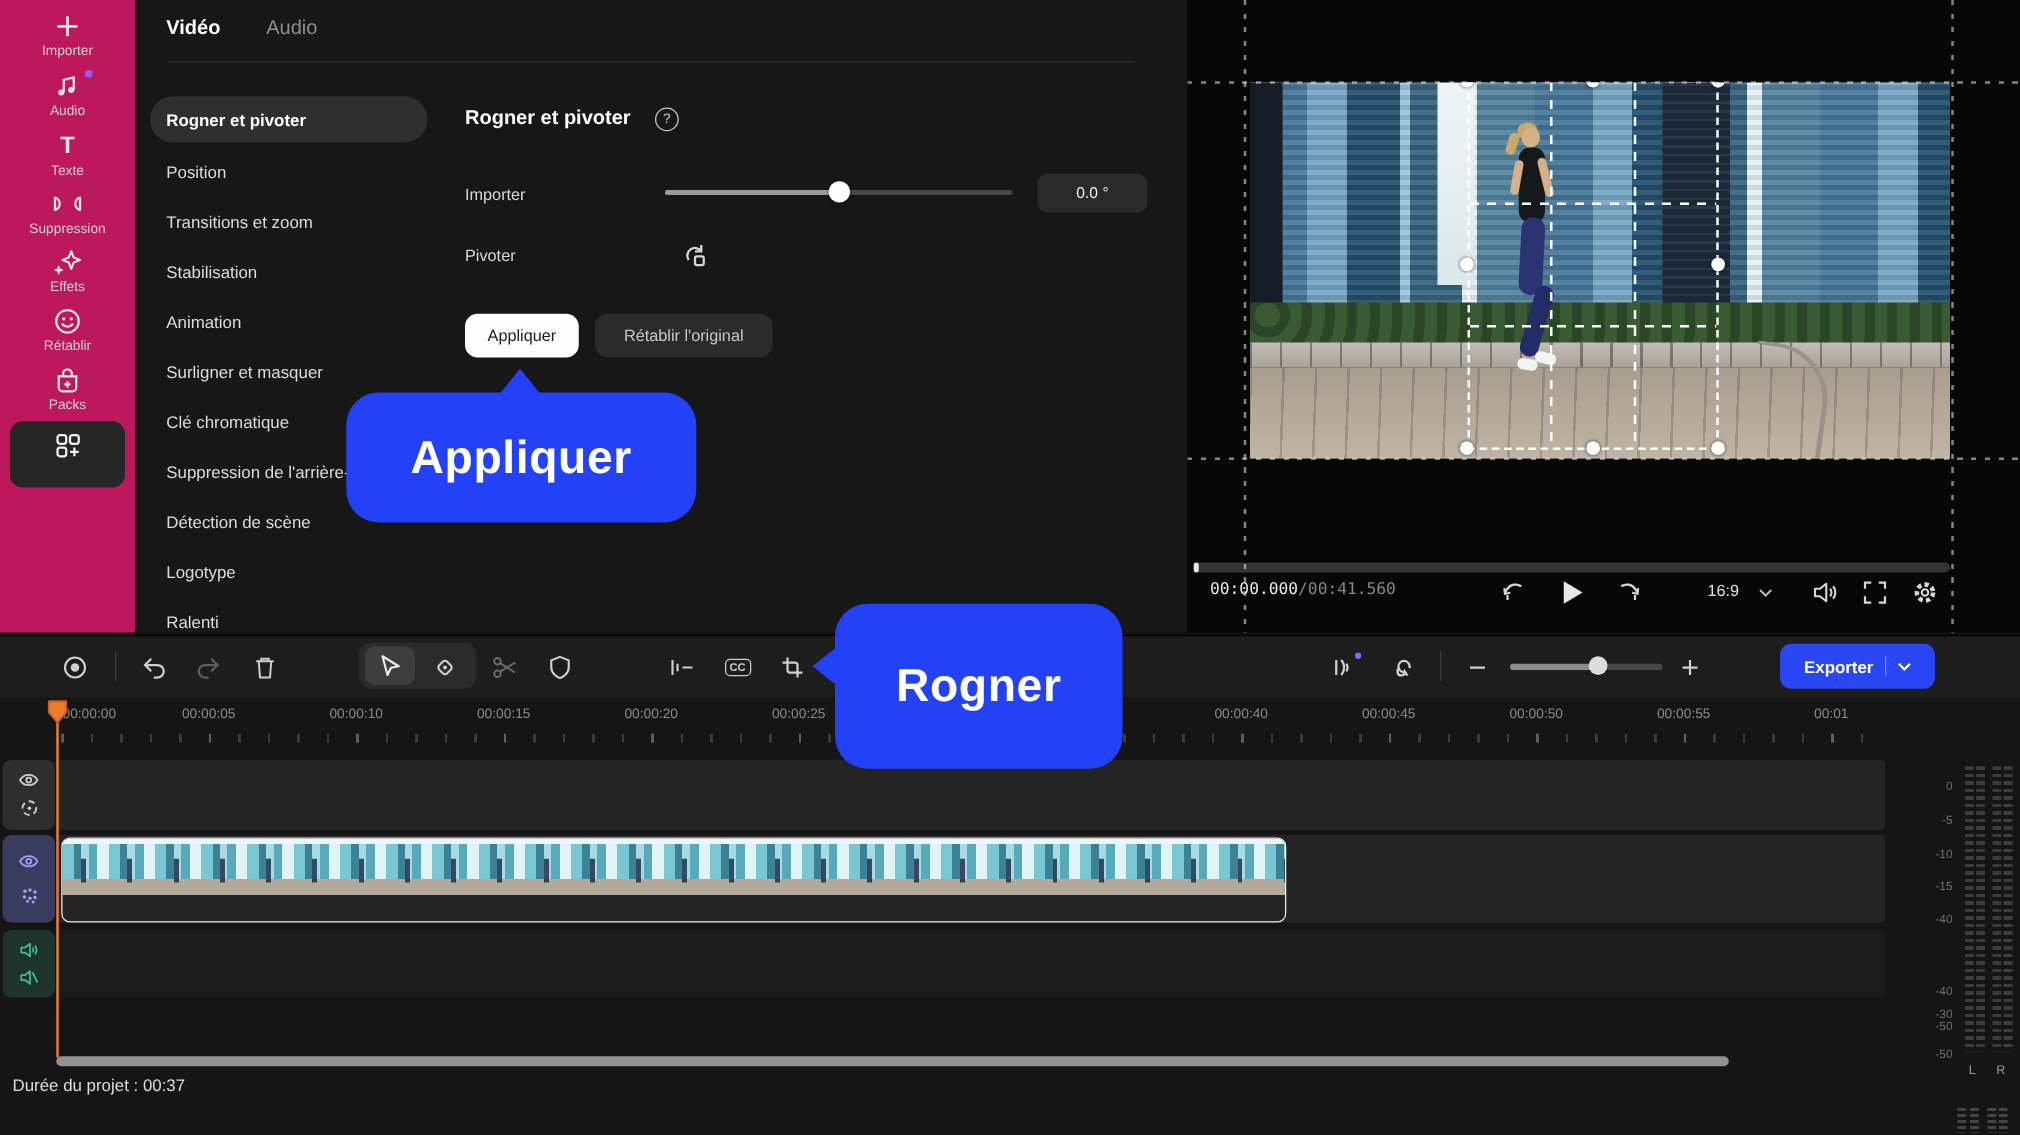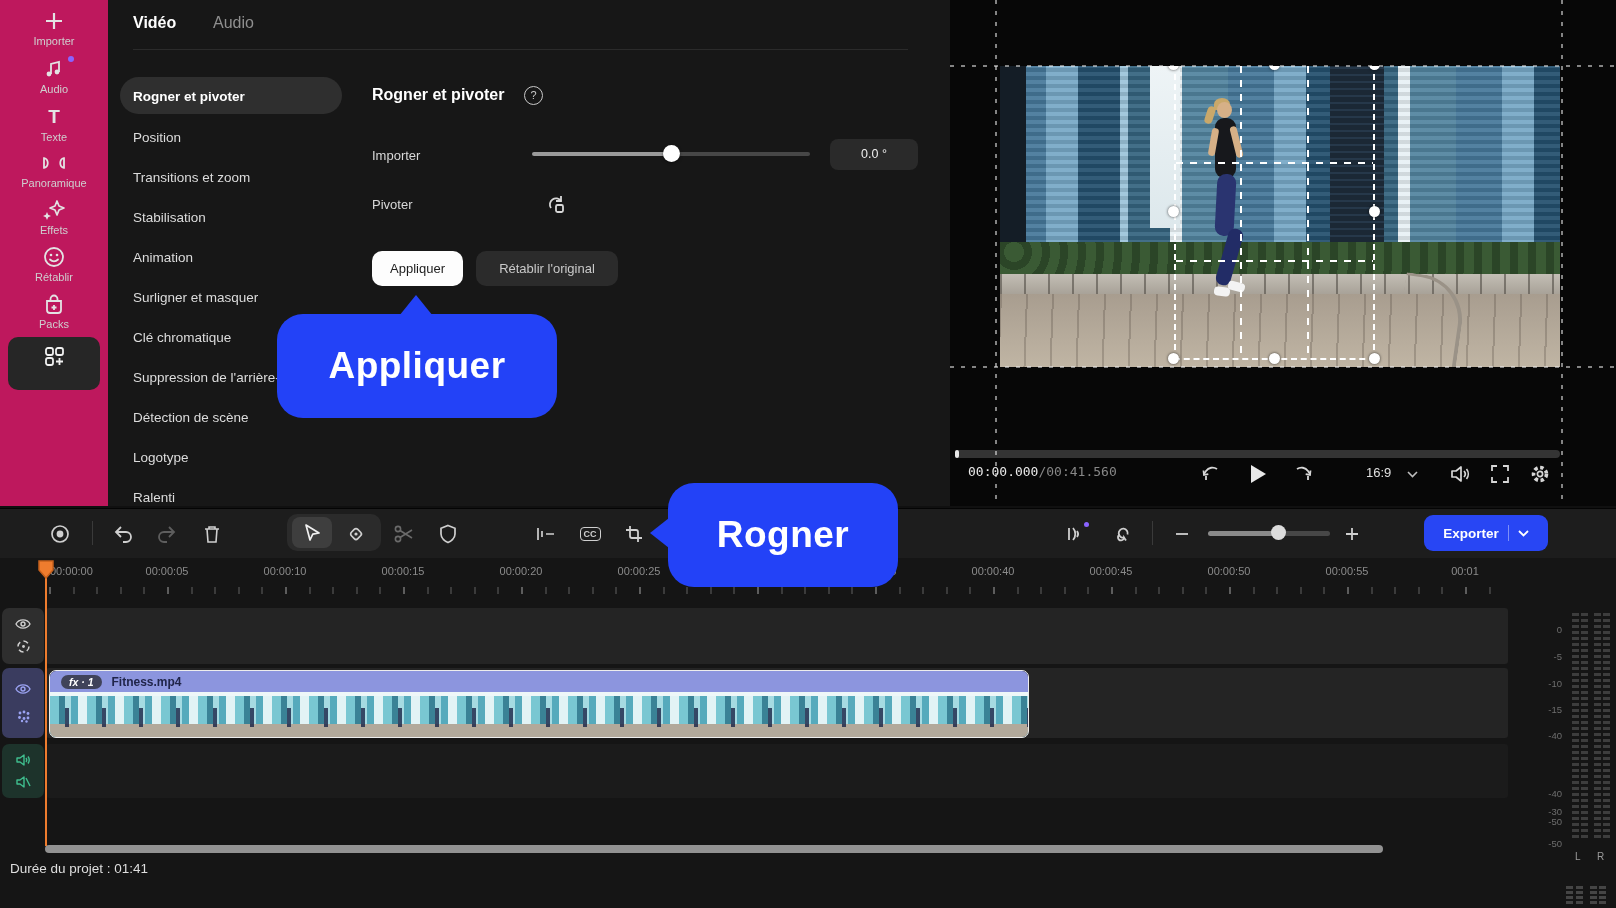--- a/index.html
+++ b/index.html
@@ -26,21 +26,21 @@
   .slider-track{position:absolute;left:424px;top:152px;width:278px;height:4px;border-radius:2px;background:linear-gradient(90deg,#9a9a9a 0 50%,#474747 50% 100%)}
   .slider-thumb{position:absolute;left:555px;top:145px;width:17px;height:17px;border-radius:50%;background:#fff;box-shadow:0 1px 3px rgba(0,0,0,.5)}
   .val-box{position:absolute;left:722px;top:139px;width:88px;height:31px;background:#2a2a2a;border-radius:8px;color:#eee;font-size:12.5px;text-align:center;line-height:31px}
   .btn{position:absolute;height:35px;border-radius:10px;font-size:13px;display:flex;align-items:center;justify-content:center;cursor:pointer}
   .btn-white{left:264px;top:251px;width:91px;background:#fdfdfd;color:#1c1c1c}
   .btn-dark{left:368px;top:251px;width:142px;background:#2b2b2b;color:#c9c9c9}
   
   .tip{position:absolute;background:#2342f7;color:#fff;border-radius:26px;display:flex;align-items:center;justify-content:center;font-weight:bold;z-index:60;letter-spacing:.5px}
   .tip-apply{left:277px;top:314px;width:280px;height:104px;font-size:37px}
   .tip-apply::before{content:'';position:absolute;top:-19px;left:122px;border:17px solid transparent;border-top:none;border-bottom:21px solid #2342f7}
-  .tip-crop{left:668px;top:483px;width:230px;height:104px;font-size:37px}
+  .tip-crop{left:668px;top:483px;width:230px;height:132px;font-size:37px}
   .tip-crop::before{content:'';position:absolute;left:-18px;top:35px;border:15px solid transparent;border-left:none;border-right:19px solid #2342f7}
   
   #preview{left:950px;top:0;width:666px;height:506px;background:#070707}
   .guide-h{position:absolute;height:2px;background:repeating-linear-gradient(90deg,rgba(235,235,235,.55) 0 4px,transparent 4px 11px);z-index:5}
   .guide-v{position:absolute;width:2px;background:repeating-linear-gradient(180deg,rgba(235,235,235,.55) 0 4px,transparent 4px 11px);z-index:5}
   #vframe{left:1000px;top:66px;width:560px;height:301px;overflow:hidden;background:#27343f}
   .crop-rect{position:absolute;left:174px;top:-2px;width:201px;height:296px;border:2px dashed #fff;z-index:8;box-sizing:border-box}
   .cg-v{position:absolute;top:0;bottom:0;width:2px;background:repeating-linear-gradient(180deg,#fff 0 7px,transparent 7px 14px)}
   .cg-h{position:absolute;left:0;right:0;height:2px;background:repeating-linear-gradient(90deg,#fff 0 7px,transparent 7px 14px)}
   .hdl{position:absolute;width:11px;height:11px;border-radius:50%;background:#fff;box-shadow:0 0 3px rgba(0,0,0,.7);z-index:9}
@@ -116,21 +116,21 @@
         <span>T</span>
       </div>
     <div class="lb">Texte</div>
   </div>
   <div class="side-item" style="top:152px">
     <div class="ic">
         <svg width="24" height="18" viewBox="0 0 24 18">
           <path d="M2 4c5 1.5 5 8.5 0 10V4zM22 4c-5 1.5-5 8.5 0 10V4z" fill="none" stroke="#e3e3e3" stroke-width="1.8" stroke-linejoin="round"></path>
         </svg>
       </div>
-    <div class="lb">Panoramique</div>
+    <div class="lb">Suppression</div>
   </div>
   <div class="side-item" style="top:199px">
     <div class="ic">
         <svg width="24" height="22" viewBox="0 0 24 22">
           <path d="M15 2l2 5 5 2-5 2-2 5-2-5-5-2 5-2z" fill="none" stroke="#e3e3e3" stroke-width="1.7" stroke-linejoin="round"></path>
           <path d="M5 13l1.2 2.8L9 17l-2.8 1.2L5 21l-1.2-2.8L1 17l2.8-1.2z" fill="#e3e3e3"></path>
         </svg>
       </div>
     <div class="lb">Effets</div>
   </div>
@@ -476,24 +476,20 @@
     </span>
   <span>
       <svg width="16" height="14" viewBox="0 0 16 14">
         <path d="M2 5h3l4-3v10L5 9H2z" fill="none" stroke="#3fbe8e" stroke-width="1.4" stroke-linejoin="round"></path>
         <path d="M11 3l4 8" stroke="#3fbe8e" stroke-width="1.4"></path>
       </svg>
     </span>
 </div>
 
 <div class="clip">
-  <div class="clip-head">
-    <span class="fx-badge">fx · 1</span>
-    <span class="clip-name">Fitness.mp4</span>
-  </div>
   <div class="filmstrip">
       <div class="figs"></div>
     </div>
 </div>
 
 <div class="abs playhead-line"></div>
 <div class="abs" style="left:38px;top:560px;z-index:31">
     <svg width="16" height="19" viewBox="0 0 16 19">
       <path d="M1 1h14v9l-7 8-7-8z" fill="#ee7c2e" stroke="#c5601c" stroke-width="1.5"></path>
     </svg>
@@ -513,13 +509,13 @@
 <div class="mcol" style="left:1594px"></div>
 <div class="mcol" style="left:1603px"></div>
 <span class="abs mchan" style="left:1575px;top:851px">L</span>
 <span class="abs mchan" style="left:1597px;top:851px">R</span>
 <div class="mini-meter"></div>
 <div class="mini-meter" style="left:1576px"></div>
 <div class="mini-meter" style="left:1590px"></div>
 <div class="mini-meter" style="left:1599px"></div>
 
 <div class="abs scrollbar"></div>
-<div class="abs duration">Durée du projet : 01:41</div>
+<div class="abs duration">Durée du projet : 00:37</div>
 
 </body></html>

